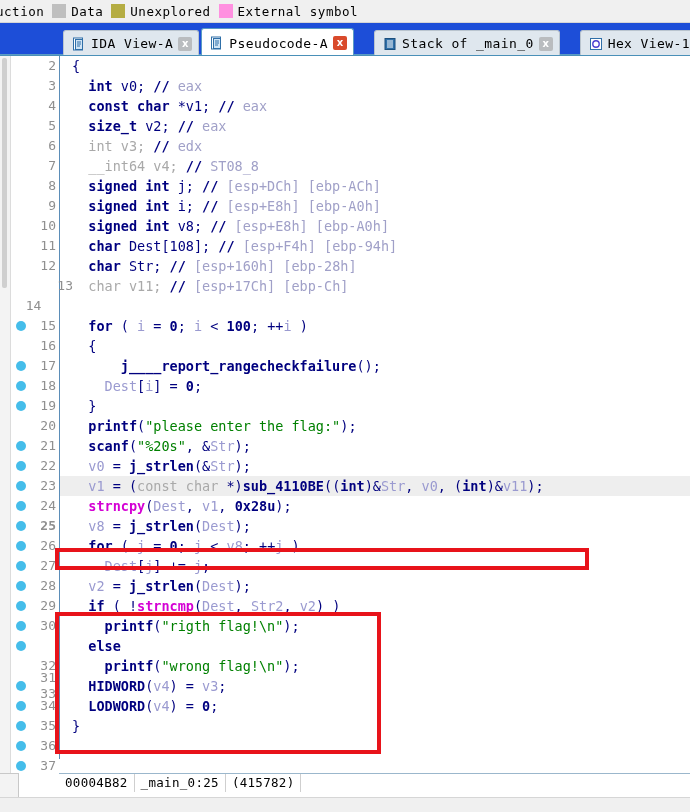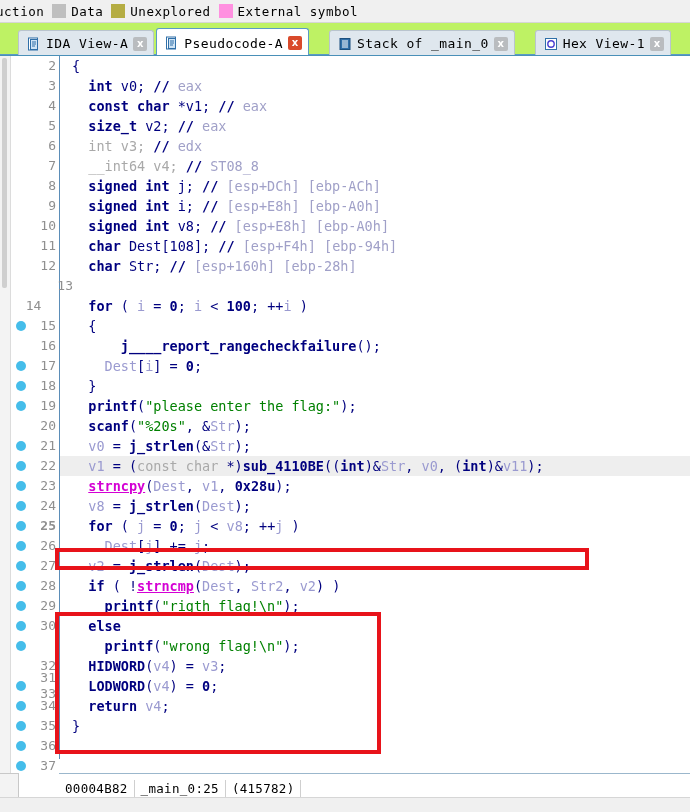--- a/index.html
+++ b/index.html
@@ -16,23 +16,24 @@
     display:flex;align-items:center;overflow:hidden;
     font-family:"DejaVu Sans Mono","Liberation Mono",monospace;font-size:12.5px;color:#000;
     padding-left:0;
   }
   .lg-item{display:flex;align-items:center;white-space:nowrap;}
   .lg-sw{width:14px;height:14px;margin:0 5px 0 8px;display:inline-block;}
   .lg-txt{letter-spacing:.5px;}
   .lg-first .lg-txt{margin-left:-20px;}
   
   #tabbar{
-    height:32px;background:#bef264;position:relative;
+    height:32px;background:#1d4ed8;position:relative;
     border-bottom:1px solid #4a90b8;display:flex;align-items:flex-end;
     overflow:hidden;
+    padding-left:45px;
   }
   #tabbar:before{content:"";position:absolute;left:0;bottom:0;width:100%;height:1px;background:#5a9bc4;}
   .tab{
     height:26px;display:flex;align-items:center;gap:5px;
     padding:0 6px 0 8px;margin-right:2px;
     background:#dfe7ee;border:1px solid #b9c4ce;border-bottom:none;
     border-radius:3px 3px 0 0;box-sizing:border-box;
     font-family:"DejaVu Sans Mono","Liberation Mono",monospace;font-size:13px;color:#000;
     white-space:nowrap;position:relative;top:1px;
   }
@@ -58,34 +59,34 @@
     position:absolute;width:48px;text-align:right;height:20px;line-height:20px;
     color:#8f8f8f;font-family:"DejaVu Sans Mono","Liberation Mono",monospace;font-size:13px;
     padding-right:3px;box-sizing:border-box;
   }
   .dot{position:absolute;left:16px;width:10px;height:10px;border-radius:50%;background:#45bdea;}
   .codetxt{padding-left:12px;font-family:"DejaVu Sans Mono","Liberation Mono",monospace;font-size:13.5px;}
   
   .kw{color:#00007f;font-weight:bold;}
   .ty{color:#00007f;font-weight:bold;}
   .fn{color:#00007f;font-weight:bold;}
-  .lib{color:#d400d4;font-weight:bold;text-decoration:underline;}
+  .lib{color:#d400d4;font-weight:bold;}
   .var{color:#9a9ad0;}
   .num{color:#00007f;font-weight:bold;}
   .str{color:#008000;}
   .cmt2{color:#a0a0c8;}
   .pl{color:#00007f;}
   .dim{color:#a9a9a9;}
   
   .redbox{position:absolute;border:4px solid #e8131a;pointer-events:none;box-sizing:border-box;}
   
   #statusbar{
     position:absolute;left:59px;bottom:16px;right:0;height:24px;
     background:#ffffff;border-top:1px solid #9bb7cc;
-    display:flex;align-items:flex-end;
+    display:flex;align-items:flex-start;
     font-family:"DejaVu Sans Mono","Liberation Mono",monospace;font-size:12.5px;color:#000;
   }
   .sb-cell{padding:0 6px;height:18px;line-height:18px;border-right:1px solid #cfcfcf;white-space:nowrap;letter-spacing:.3px;}
   .sb-cell.blank{width:26px;border-right:none;}
   #bottomstrip{position:absolute;left:0;bottom:0;width:100%;height:16px;background:#f0f0f0;border-top:1px solid #d6d6d6;}
   #bl-corner{position:absolute;left:0;bottom:16px;width:18px;height:24px;background:#f3f3f3;border-right:1px solid #c8c8c8;border-top:1px solid #c8c8c8;}
 </style>
 </head>
 <body>
 
@@ -171,20 +172,21 @@
       <div class="row"><span class="codetxt"><span>  </span><span class="ty">int</span><span class="pl"> v0; </span><span class="kw">//</span><span class="cmt2"> eax</span></span></div>
       <div class="row"><span class="codetxt"><span>  </span><span class="ty">const char</span><span class="pl"> *v1; </span><span class="kw">//</span><span class="cmt2"> eax</span></span></div>
       <div class="row"><span class="codetxt"><span>  </span><span class="ty">size_t</span><span class="pl"> v2; </span><span class="kw">//</span><span class="cmt2"> eax</span></span></div>
       <div class="row"><span class="codetxt"><span>  </span><span class="dim">int</span><span class="dim"> v3; </span><span class="kw">//</span><span class="cmt2"> edx</span></span></div>
       <div class="row"><span class="codetxt"><span>  </span><span class="dim">__int64</span><span class="dim"> v4; </span><span class="kw">//</span><span class="cmt2"> ST08_8</span></span></div>
       <div class="row"><span class="codetxt"><span>  </span><span class="ty">signed int</span><span class="pl"> j; </span><span class="kw">//</span><span class="cmt2"> [esp+DCh] [ebp-ACh]</span></span></div>
       <div class="row"><span class="codetxt"><span>  </span><span class="ty">signed int</span><span class="pl"> i; </span><span class="kw">//</span><span class="cmt2"> [esp+E8h] [ebp-A0h]</span></span></div>
       <div class="row"><span class="codetxt"><span>  </span><span class="ty">signed int</span><span class="pl"> v8; </span><span class="kw">//</span><span class="cmt2"> [esp+E8h] [ebp-A0h]</span></span></div>
       <div class="row"><span class="codetxt"><span>  </span><span class="ty">char</span><span class="pl"> Dest[108]; </span><span class="kw">//</span><span class="cmt2"> [esp+F4h] [ebp-94h]</span></span></div>
       <div class="row"><span class="codetxt"><span>  </span><span class="ty">char</span><span class="pl"> Str; </span><span class="kw">//</span><span class="cmt2"> [esp+160h] [ebp-28h]</span></span></div>
+      <div class="row"><span class="codetxt"><span>  </span><span class="dim">char</span><span class="dim"> v11; </span><span class="kw">//</span><span class="cmt2"> [esp+17Ch] [ebp-Ch]</span></span></div>
       <div class="row"><span class="codetxt"><span></span></span></div>
       <div class="row"><span class="codetxt"><span>  </span><span class="kw">for</span><span class="pl"> ( </span><span class="var">i</span><span class="pl"> = </span><span class="num">0</span><span class="pl">; </span><span class="var">i</span><span class="pl"> &lt; </span><span class="num">100</span><span class="pl">; ++</span><span class="var">i</span><span class="pl"> )</span></span></div>
       <div class="row"><span class="codetxt"><span class="pl">  {</span></span></div>
       <div class="row"><span class="codetxt"><span>      </span><span class="fn">j____report_rangecheckfailure</span><span class="pl">();</span></span></div>
       <div class="row"><span class="codetxt"><span>    </span><span class="var">Dest</span><span class="pl">[</span><span class="var">i</span><span class="pl">] = </span><span class="num">0</span><span class="pl">;</span></span></div>
       <div class="row"><span class="codetxt"><span class="pl">  }</span></span></div>
       <div class="row"><span class="codetxt"><span>  </span><span class="fn">printf</span><span class="pl">(</span><span class="str">"please enter the flag:"</span><span class="pl">);</span></span></div>
       <div class="row"><span class="codetxt"><span>  </span><span class="fn">scanf</span><span class="pl">(</span><span class="str">"%20s"</span><span class="pl">, &amp;</span><span class="var">Str</span><span class="pl">);</span></span></div>
       <div class="row"><span class="codetxt"><span>  </span><span class="var">v0</span><span class="pl"> = </span><span class="fn">j_strlen</span><span class="pl">(&amp;</span><span class="var">Str</span><span class="pl">);</span></span></div>
       <div class="row cur"><span class="codetxt"><span>  </span><span class="var">v1</span><span class="pl"> = (</span><span class="dim">const char</span><span class="pl"> *)</span><span class="fn">sub_4110BE</span><span class="pl">((</span><span class="ty">int</span><span class="pl">)&amp;</span><span class="var">Str</span><span class="pl">, </span><span class="var">v0</span><span class="pl">, (</span><span class="ty">int</span><span class="pl">)&amp;</span><span class="var">v11</span><span class="pl">);</span></span></div>
@@ -192,21 +194,20 @@
       <div class="row"><span class="codetxt"><span>  </span><span class="var">v8</span><span class="pl"> = </span><span class="fn">j_strlen</span><span class="pl">(</span><span class="var">Dest</span><span class="pl">);</span></span></div>
       <div class="row"><span class="codetxt"><span>  </span><span class="kw">for</span><span class="pl"> ( </span><span class="var">j</span><span class="pl"> = </span><span class="num">0</span><span class="pl">; </span><span class="var">j</span><span class="pl"> &lt; </span><span class="var">v8</span><span class="pl">; ++</span><span class="var">j</span><span class="pl"> )</span></span></div>
       <div class="row"><span class="codetxt"><span>    </span><span class="var">Dest</span><span class="pl">[</span><span class="var">j</span><span class="pl">] += </span><span class="var">j</span><span class="pl">;</span></span></div>
       <div class="row"><span class="codetxt"><span>  </span><span class="var">v2</span><span class="pl"> = </span><span class="fn">j_strlen</span><span class="pl">(</span><span class="var">Dest</span><span class="pl">);</span></span></div>
       <div class="row"><span class="codetxt"><span>  </span><span class="kw">if</span><span class="pl"> ( !</span><span class="lib">strncmp</span><span class="pl">(</span><span class="var">Dest</span><span class="pl">, </span><span class="var">Str2</span><span class="pl">, </span><span class="var">v2</span><span class="pl">) )</span></span></div>
       <div class="row"><span class="codetxt"><span>    </span><span class="fn">printf</span><span class="pl">(</span><span class="str">"rigth flag!\n"</span><span class="pl">);</span></span></div>
       <div class="row"><span class="codetxt"><span>  </span><span class="kw">else</span></span></div>
       <div class="row"><span class="codetxt"><span>    </span><span class="fn">printf</span><span class="pl">(</span><span class="str">"wrong flag!\n"</span><span class="pl">);</span></span></div>
       <div class="row"><span class="codetxt"><span>  </span><span class="fn">HIDWORD</span><span class="pl">(</span><span class="var">v4</span><span class="pl">) = </span><span class="var">v3</span><span class="pl">;</span></span></div>
       <div class="row"><span class="codetxt"><span>  </span><span class="fn">LODWORD</span><span class="pl">(</span><span class="var">v4</span><span class="pl">) = </span><span class="num">0</span><span class="pl">;</span></span></div>
-      <div class="row"><span class="codetxt"><span>  </span><span class="kw">return</span><span class="pl"> </span><span class="var">v4</span><span class="pl">;</span></span></div>
       <div class="row"><span class="codetxt"><span class="pl">}</span></span></div>
     </div>
   <div id="bl-corner"></div>
 
   <div id="statusbar">
     <span class="sb-cell">00004B82</span>
     <span class="sb-cell">_main_0:25</span>
     <span class="sb-cell">(415782)</span>
     <span class="sb-cell blank"></span>
   </div>

